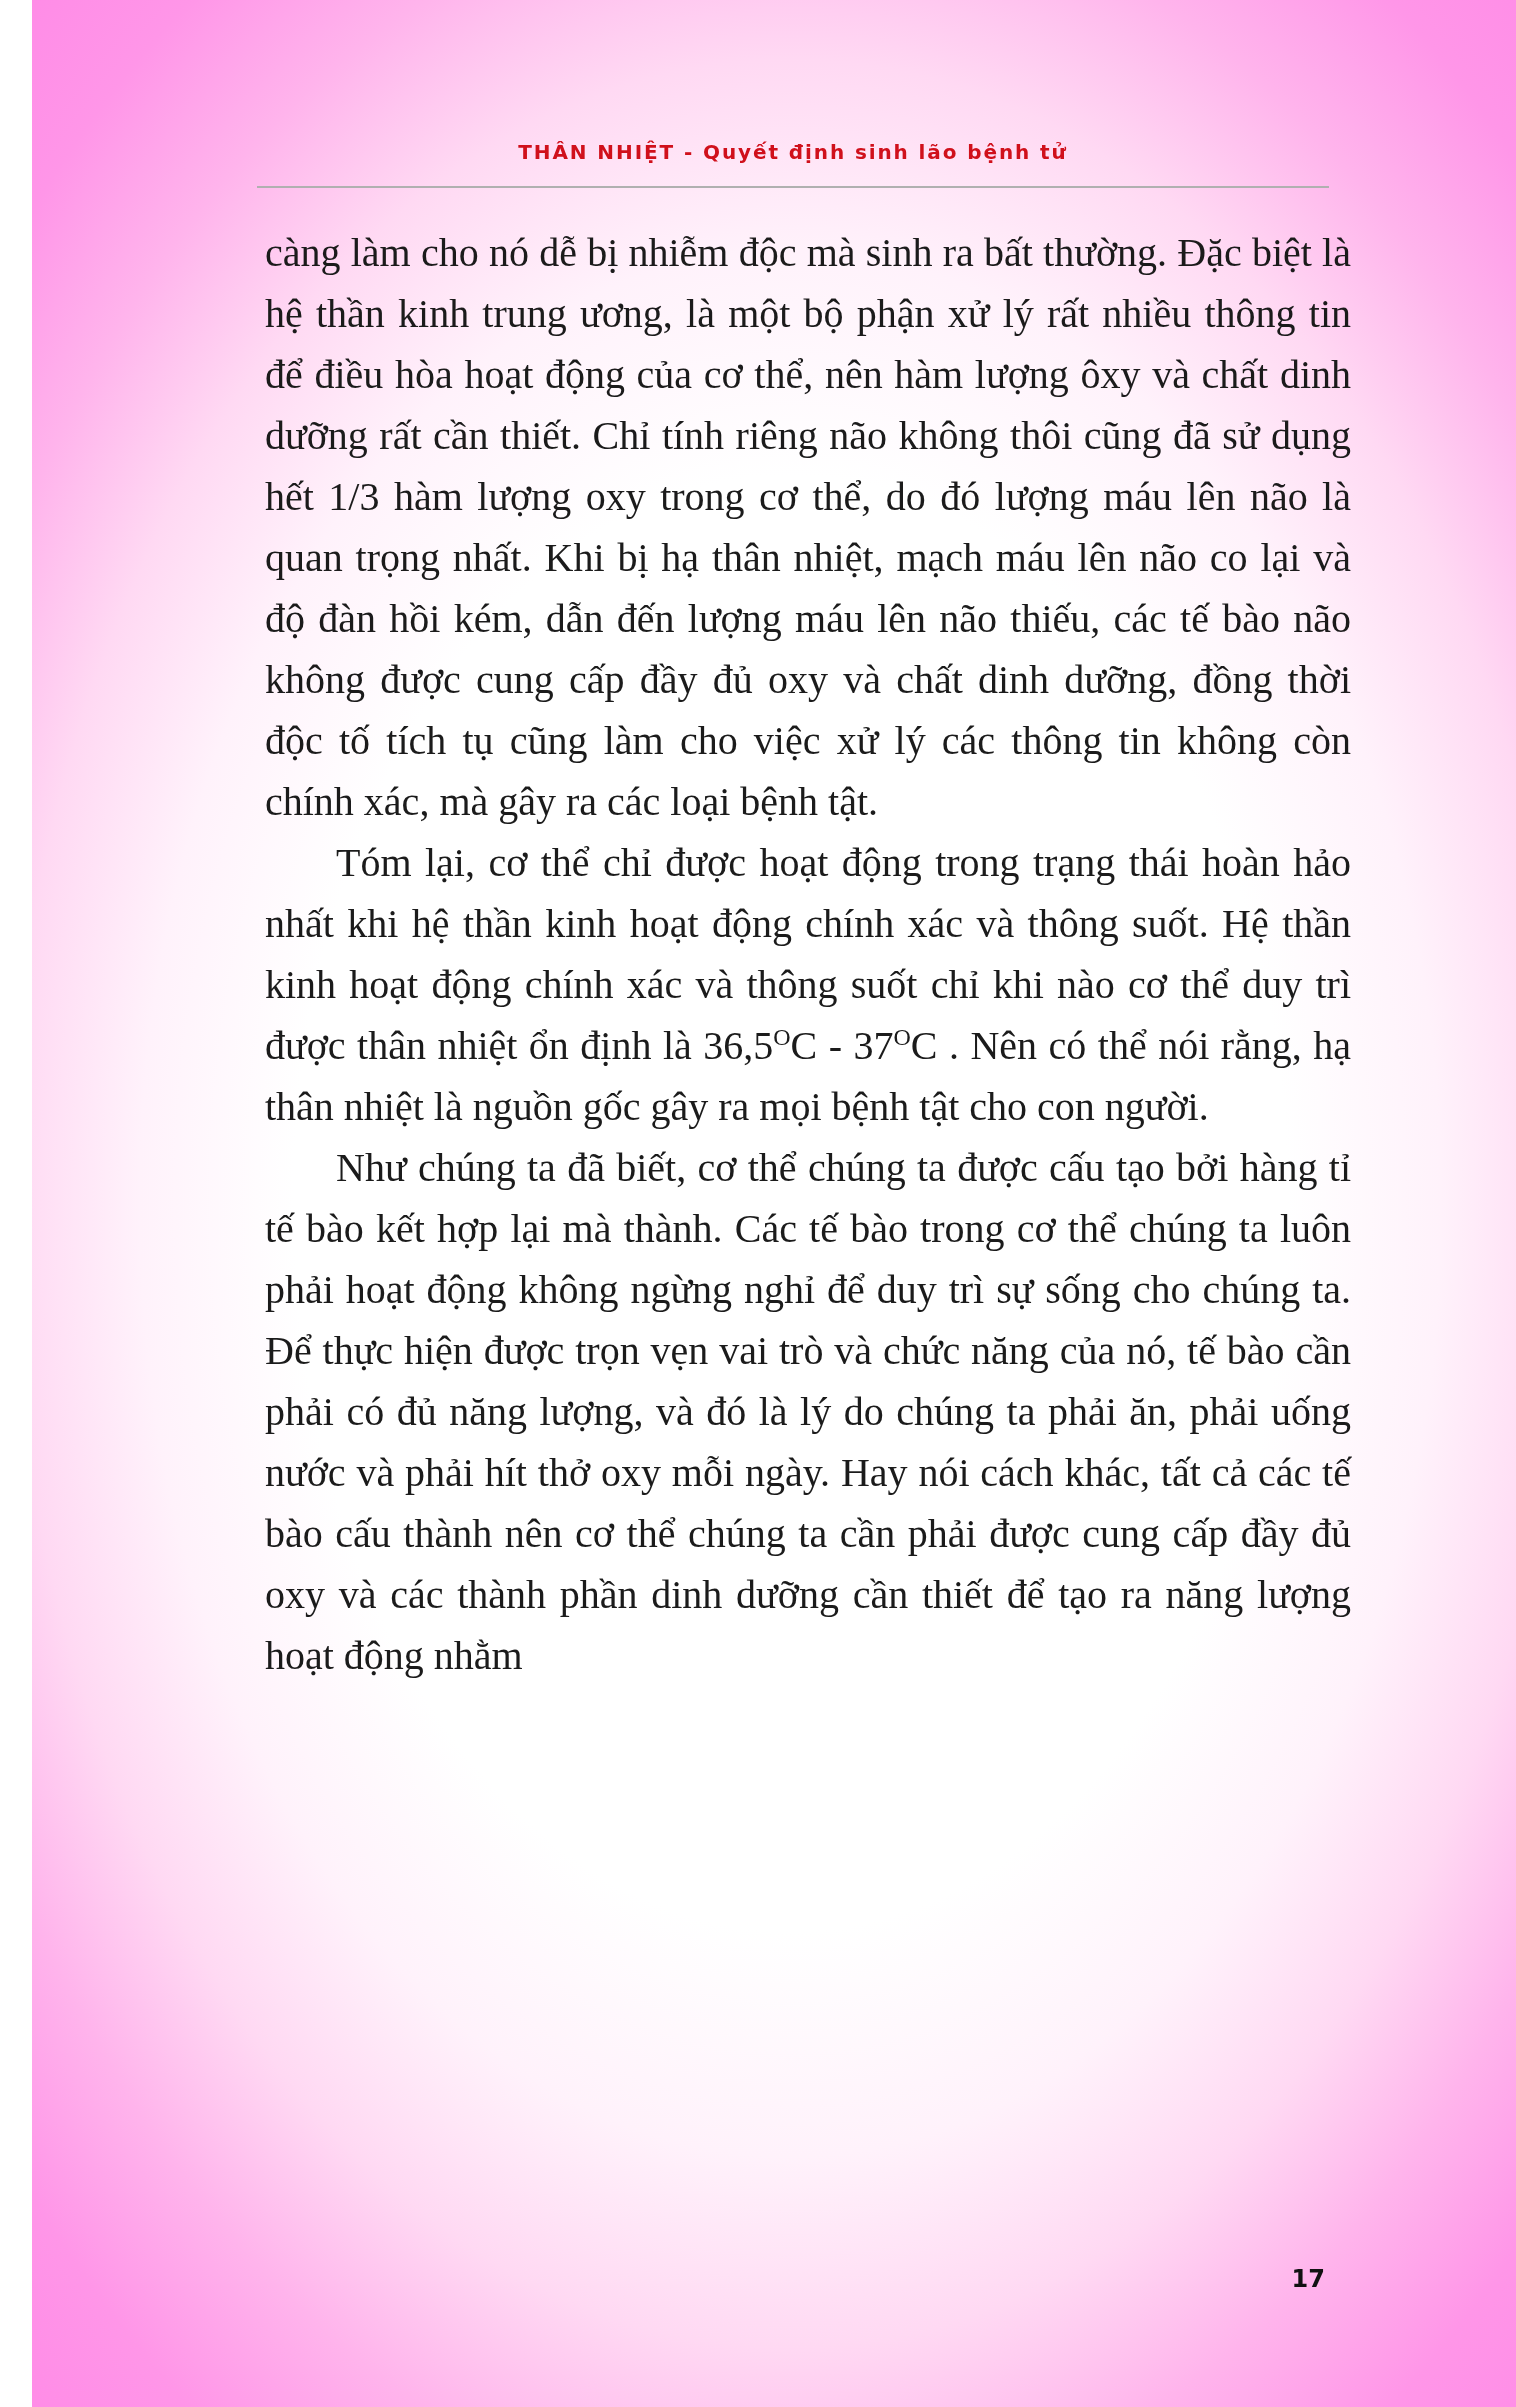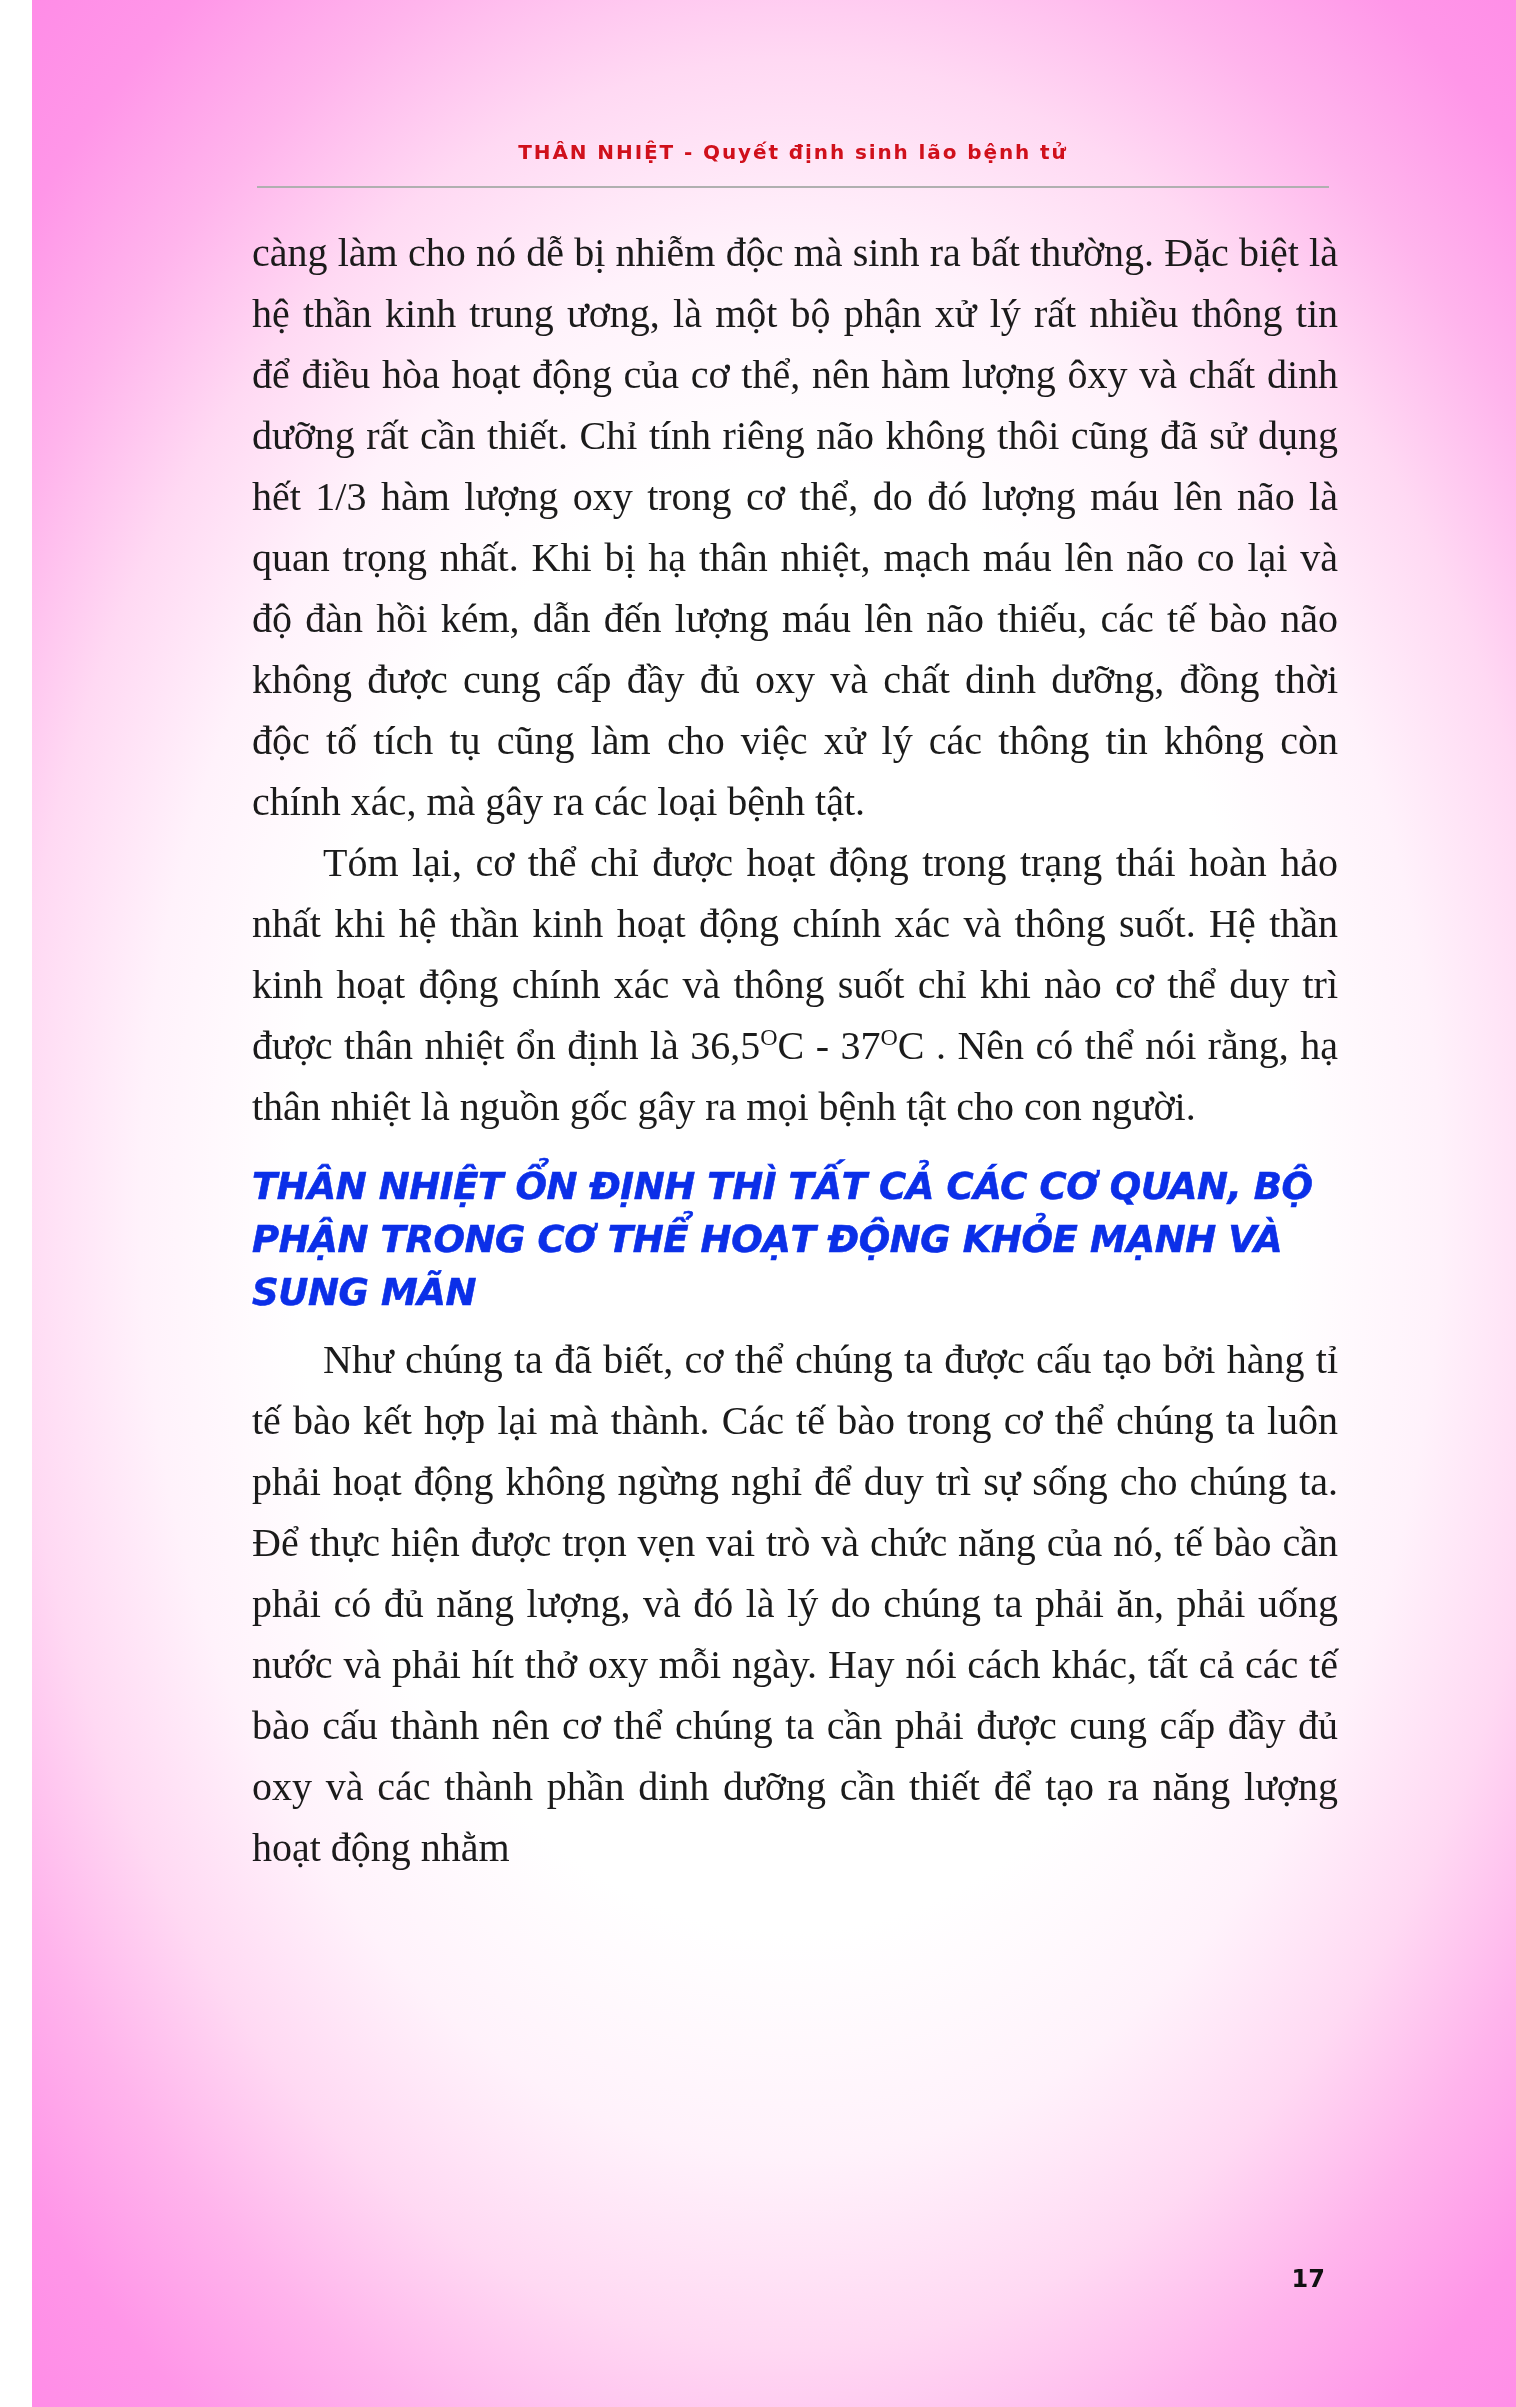--- a/index.html
+++ b/index.html
@@ -62,21 +62,21 @@
     left: 17.4px;
     top: 70px;
     width: 1072px;
     height: 1.9px;
     background: #b0b0b0;
   }
 
   
   .body-col {
     position: absolute;
-    left: 12px;
+    left: 25px;
     top: 106px;
     width: 1086px;
   }
 
   p.para {
     margin: 0 0 0 0;
     font-family: "Liberation Serif", serif;
     font-size: 40px;
     line-height: 61px;
     color: #1b1b1b;
@@ -132,21 +132,20 @@
       <span class="rh-text">THÂN NHIỆT -  Quyết định sinh lão bệnh tử</span>
     </div>
     <div class="rule"></div>
 
     <div class="body-col">
 
       <p class="para">càng làm cho nó dễ bị nhiễm độc mà sinh ra bất thường. Đặc biệt là hệ thần kinh trung ương, là một bộ phận xử lý rất nhiều thông tin để điều hòa hoạt động của cơ thể, nên hàm lượng ôxy và chất dinh dưỡng rất cần thiết. Chỉ tính riêng não không thôi cũng đã sử dụng hết 1/3 hàm lượng oxy trong cơ thể, do đó lượng máu lên não là quan trọng nhất. Khi bị hạ thân nhiệt, mạch máu lên não co lại và độ đàn hồi kém, dẫn đến lượng máu lên não thiếu, các tế bào não không được cung cấp đầy đủ oxy và chất dinh dưỡng, đồng thời độc tố tích tụ cũng làm cho việc xử lý các thông tin không còn chính xác, mà gây ra các loại bệnh tật.</p>
 
       <p class="para indent"><span>Tóm lại, cơ thể chỉ được hoạt động trong trạng thái hoàn hảo nhất khi hệ thần kinh hoạt động chính xác và thông suốt. Hệ thần kinh hoạt động chính xác và thông suốt chỉ khi nào cơ thể duy trì được thân nhiệt ổn định là 36,5</span><span class="sup">O</span><span>C</span><span> - </span><span>37</span><span class="sup">O</span><span>C</span><span> . Nên có thể nói rằng, hạ thân nhiệt là nguồn gốc gây ra mọi bệnh tật cho con người.</span></p>
 
-      <h2 class="blue-head">THÂN NHIỆT ỔN ĐỊNH THÌ TẤT CẢ CÁC CƠ QUAN, BỘ PHẬN TRONG CƠ THỂ HOẠT ĐỘNG KHỎE MẠNH VÀ SUNG MÃN</h2>
 
       <p class="para indent">Như chúng ta đã biết, cơ thể chúng ta được cấu tạo bởi hàng tỉ tế bào kết hợp lại mà thành. Các tế bào trong cơ thể chúng ta luôn phải hoạt động không ngừng nghỉ để duy trì sự sống cho chúng ta. Để thực hiện được trọn vẹn vai trò và chức năng của nó, tế bào cần phải có đủ năng lượng, và đó là lý do chúng ta phải ăn, phải uống nước và phải hít thở oxy mỗi ngày. Hay nói cách khác, tất cả các tế bào cấu thành nên cơ thể chúng ta cần phải được cung cấp đầy đủ oxy và các thành phần dinh dưỡng cần thiết để tạo ra năng lượng hoạt động nhằm</p>
 
     </div>
 
     <div class="page-num">17</div>
   </div>
 </div>
 
 

